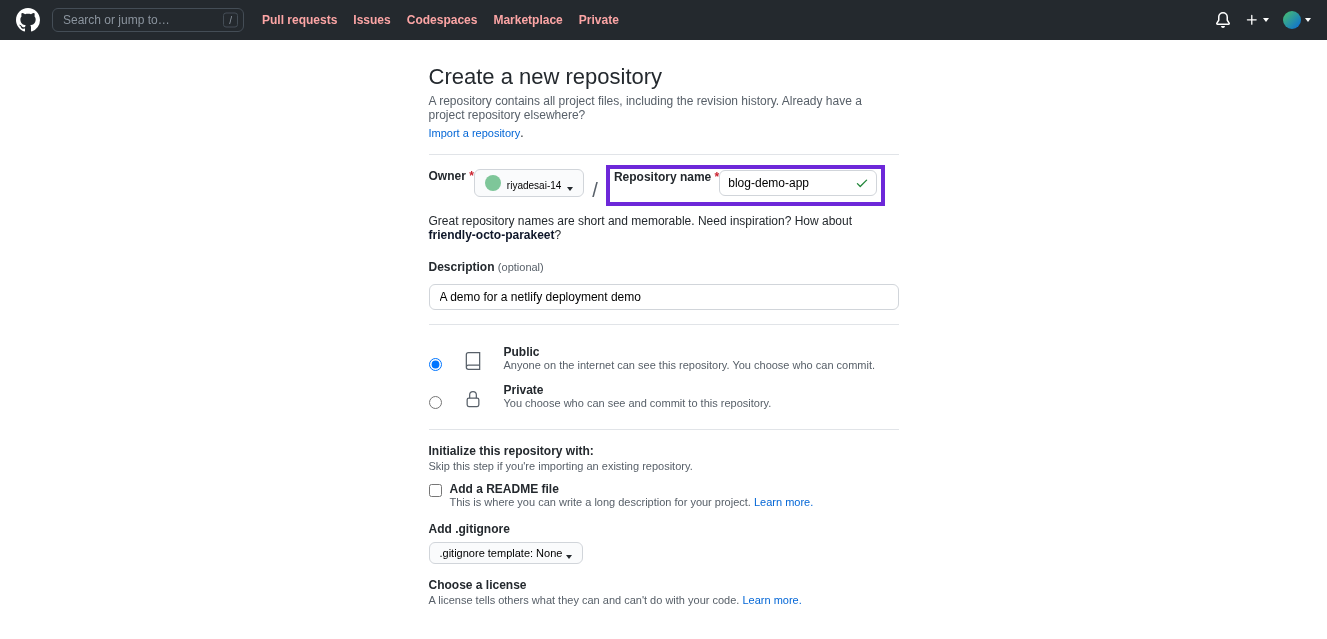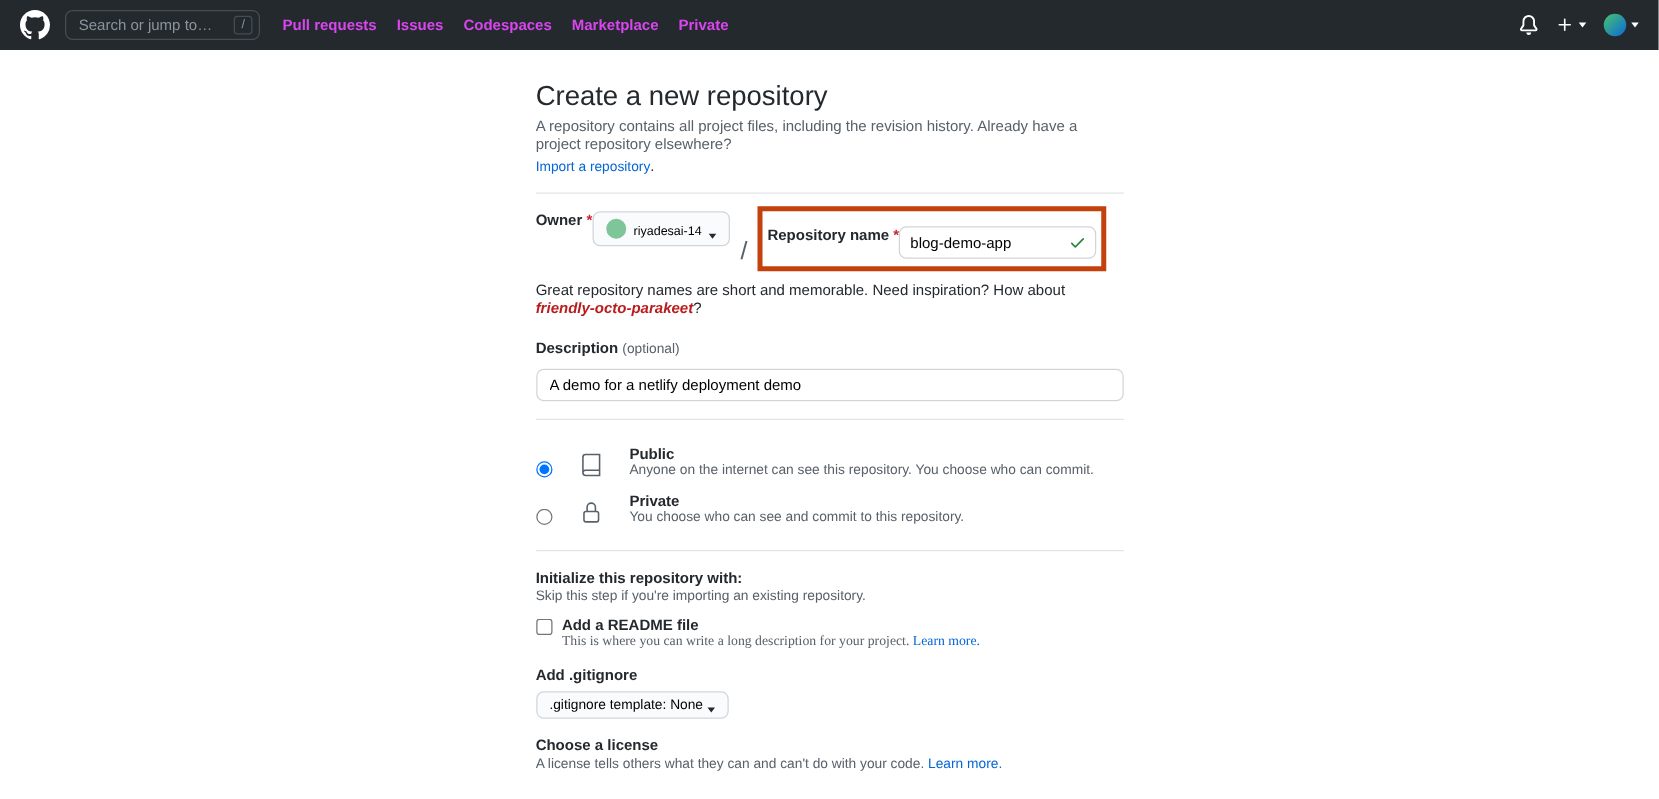--- a/index.html
+++ b/index.html
@@ -2,25 +2,25 @@
 <html><head>
   <meta charset="utf-8">
   <style>
     * { margin: 0; padding: 0; box-sizing: border-box; }
     body { font-family: -apple-system, BlinkMacSystemFont, "Segoe UI", Helvetica, Arial, sans-serif; font-size: 14px; color: #24292e; background: #fff; }
     
     
     .header { background: #24292e; height: 40px; display: flex; align-items: center; padding: 0 16px; color: #fff; }
     .logo { width: 24px; height: 24px; fill: #fff; margin-right: 12px; cursor: pointer; }
     .search-wrapper { position: relative; }
-    .search-input { background: #24292e; border: 1px solid #444d56; border-radius: 6px; padding: 4px 26px 4px 10px; width: 156px; color: #fff; font-size: 12px; outline: none; }
+    .search-input { background: #24292e; border: 1px solid #444d56; border-radius: 6px; padding: 4px 26px 4px 10px; width: 192px; color: #fff; font-size: 12px; outline: none; }
     .search-input::placeholder { color: #8b949e; }
     .search-slash { position: absolute; right: 6px; top: 50%; transform: translateY(-50%); border: 1px solid #444d56; border-radius: 3px; font-size: 10px; padding: 1px 5px; color: #8b949e; }
     .nav-links { display: flex; margin-left: 18px; gap: 16px; }
-    .nav-link { color: #d946ef; text-decoration: none; font-weight: 600; font-size: 12px; cursor: pointer; }
+    .nav-link { color: #fca5a5; text-decoration: none; font-weight: 600; font-size: 12px; cursor: pointer; }
     .header-right { margin-left: auto; display: flex; align-items: center; gap: 14px; }
     .icon-btn { color: #fff; cursor: pointer; display: flex; align-items: center; }
     .plus-dropdown { display: flex; align-items: center; gap: 2px; }
     .avatar { width: 18px; height: 18px; border-radius: 50%; background: linear-gradient(135deg, #4ac26b, #0969da); cursor: pointer; }
     .caret { width: 0; height: 0; border-left: 3px solid transparent; border-right: 3px solid transparent; border-top: 4px solid #fff; margin-left: 2px; }
     
     
     .main { max-width: 470px; margin: 0 auto; padding: 24px 0 40px; }
     .page-title { font-size: 22px; font-weight: 400; margin-bottom: 4px; }
     .page-subtitle { font-size: 12px; color: #586069; margin-bottom: 2px; }
@@ -31,46 +31,46 @@
     .form-col { display: flex; flex-direction: row; }
     .label { font-size: 12px; font-weight: 600; margin-bottom: 6px; }
     .required { color: #cb2431; }
     .optional { font-weight: 400; color: #586069; font-size: 11px; }
     
     .owner-btn { display: flex; align-items: flex-end; gap: 6px; background: #fafbfc; border: 1px solid #d1d5da; border-radius: 6px; padding: 5px 10px; font-size: 10px; cursor: pointer; }
     .owner-avatar { width: 16px; height: 16px; border-radius: 50%; background: #7ec699; }
     
     .slash { font-size: 20px; color: #586069; align-self: flex-end; padding-bottom: 4px; }
     
-    .repo-name-box { position: relative; border: 4px solid #c2410c; padding: 12px 4px 6px 4px; margin-top: -4px; }
+    .repo-name-box { position: relative; border: 4px solid #6d28d9; padding: 1px 4px 6px 4px; margin-top: -4px; }
     .repo-name-input { width: 158px; padding: 5px 8px; border: 1px solid #d1d5da; border-radius: 6px; font-size: 12px; outline: none; }
     .check-icon { position: absolute; right: 12px; bottom: 12px; color: #22863a; }
     
     .hint { font-size: 12px; color: #24292e; margin-top: 8px; }
-    .hint-link { color: #b91c1c; cursor: pointer; font-weight: 600; font-style: italic; }
+    .hint-link { color: #0f172a; cursor: pointer; font-weight: 600; }
     
     .desc-label { margin-top: 14px; }
     .desc-input { width: 100%; padding: 5px 10px; border: 1px solid #d1d5da; border-radius: 6px; font-size: 12px; outline: none; margin-top: 4px; }
     
     .visibility-group { margin-top: 2px; }
     .vis-option { display: flex; align-items: flex-end; gap: 21px; padding: 6px 0; }
     .vis-option input[type=radio] { margin-top: 3px; }
     .vis-icon { margin-top: 1px; }
     .vis-text { display: flex; flex-direction: column; }
     .vis-title { font-size: 12px; font-weight: 600; }
     .vis-desc { font-size: 11px; color: #586069; }
     
     .section-title { font-size: 12px; font-weight: 600; margin-top: 2px; }
     .section-desc { font-size: 11px; color: #586069; margin-top: 2px; }
     
     .checkbox-row { display: flex; align-items: flex-start; gap: 8px; margin-top: 10px; }
     .checkbox-row input { margin-top: 2px; }
     .cb-text { display: flex; flex-direction: column; }
     .cb-title { font-size: 12px; font-weight: 600; }
-    .cb-desc { font-size: 11px; color: #586069; font-family: Liberation Serif, serif; }
+    .cb-desc { font-size: 11px; color: #586069; }
     .learn-more { color: #0366d6; cursor: pointer; }
     
     .sub-section { margin-top: 14px; }
     .dropdown-btn { display: inline-flex; align-items: flex-end; gap: 4px; background: #fafbfc; border: 1px solid #d1d5da; border-radius: 6px; padding: 4px 10px; font-size: 11px; cursor: pointer; margin-top: 6px; }
     .dropdown-btn .caret-dark { width: 0; height: 0; border-left: 3px solid transparent; border-right: 3px solid transparent; border-top: 4px solid #24292e; }
   </style>
 </head>
 <body>
 
 <div class="header">

